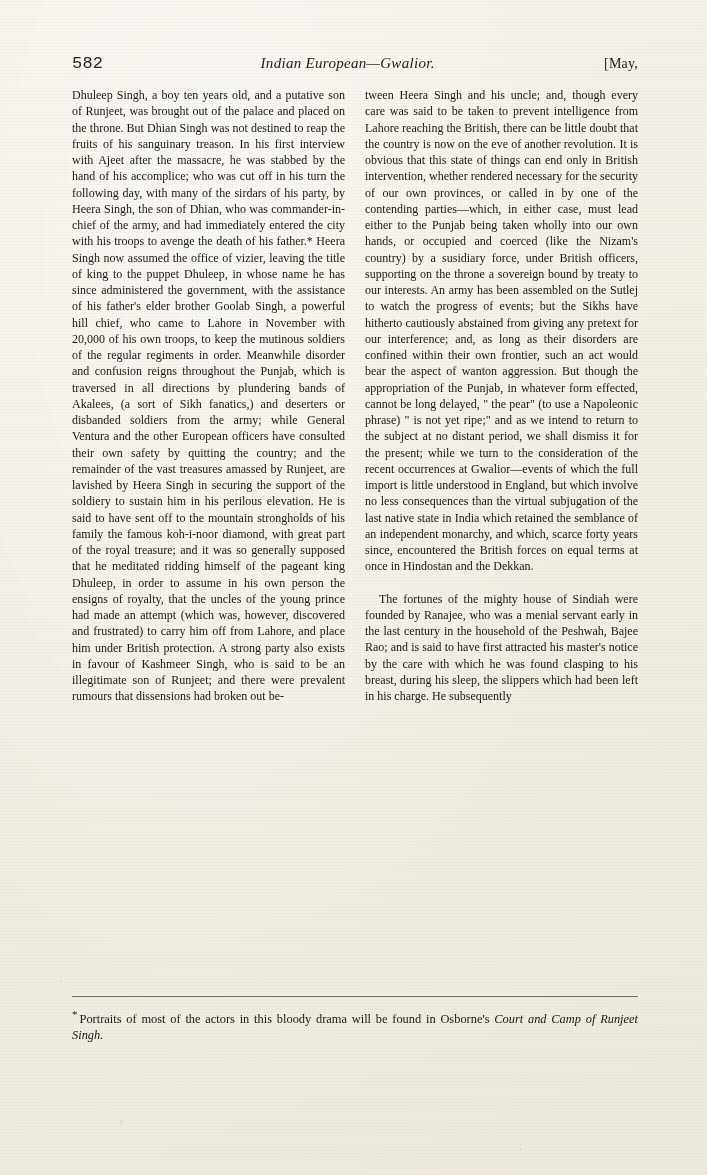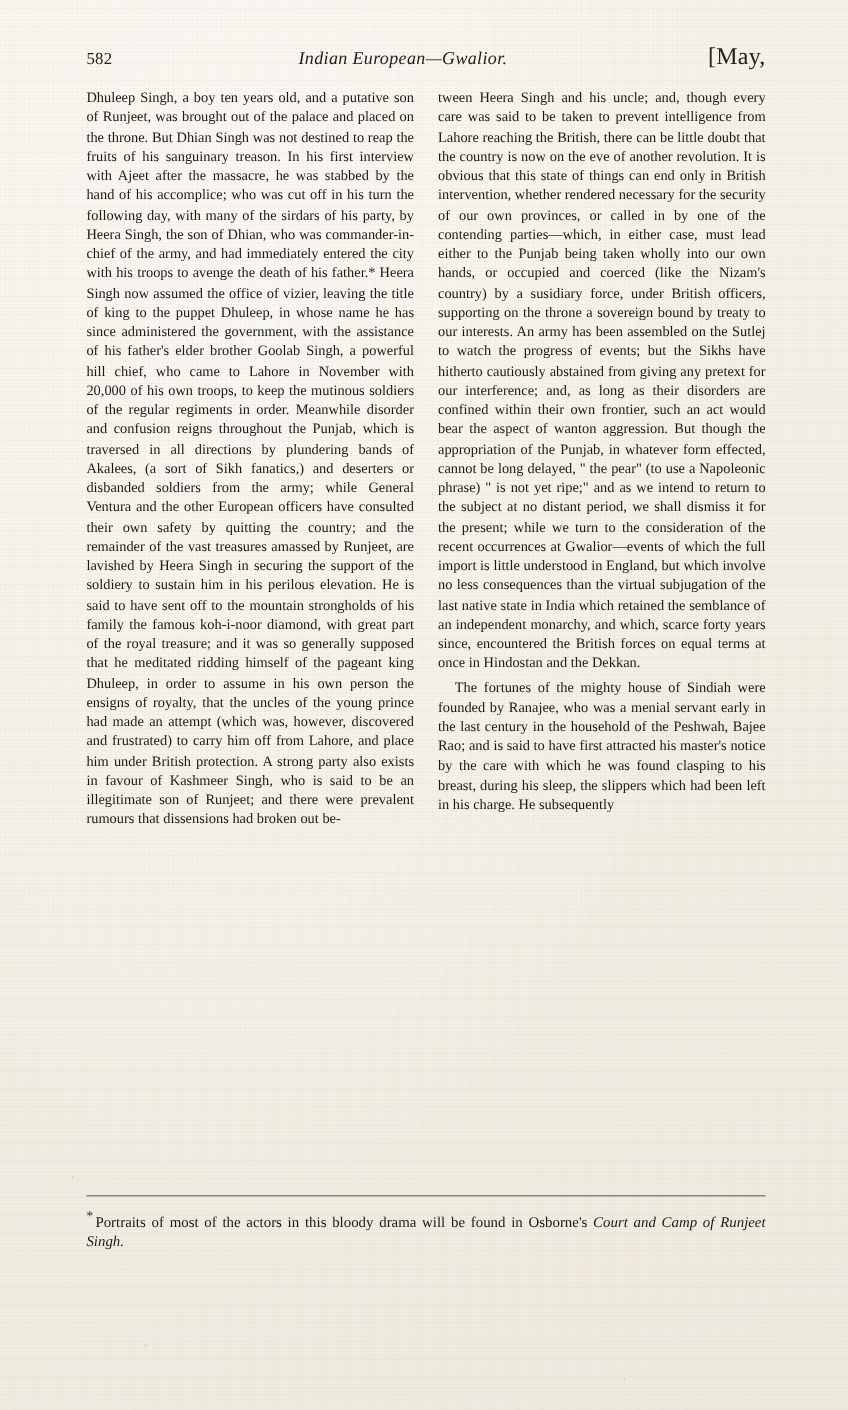--- a/index.html
+++ b/index.html
@@ -41,34 +41,35 @@
   
   .runhead {
     display: flex;
     align-items: baseline;
     justify-content: space-between;
     font-size: 14.5px;
     letter-spacing: 0.2px;
     margin-bottom: 14px;
   }
   .runhead .folio {
-    font-family: Liberation Serif, serif;
-    font-size: 14px;
+    font-family: Liberation Mono, monospace;
+    font-size: 17px;
     color: #26231f;
   }
   .runhead .title {
     font-style: italic;
     font-size: 15px;
     letter-spacing: 0.3px;
     color: #201e1a;
     transform: translateX(-6px);
   }
   .runhead .issue {
-    font-size: 20px;
+    font-size: 14px;
     color: #26231f;
+    margin-top: 20px;
   }
 
   
   .columns {
     display: flex;
     gap: 20px;
   }
   .col {
     width: 273px;
   }
@@ -78,21 +79,21 @@
     line-height: 16.25px;
     text-align: justify;
     text-justify: inter-word;
     color: #1b1916;
     hyphens: manual;
   }
   .col p.indent {
     text-indent: 14px;
   }
   .col p + p {
-    margin-top: 4px;
+    margin-top: 16px;
   }
   em { font-style: italic; }
 
   
   .footnote-wrap {
     position: absolute;
     left: 72px;
     top: 996px;
     width: 566px;
   }

